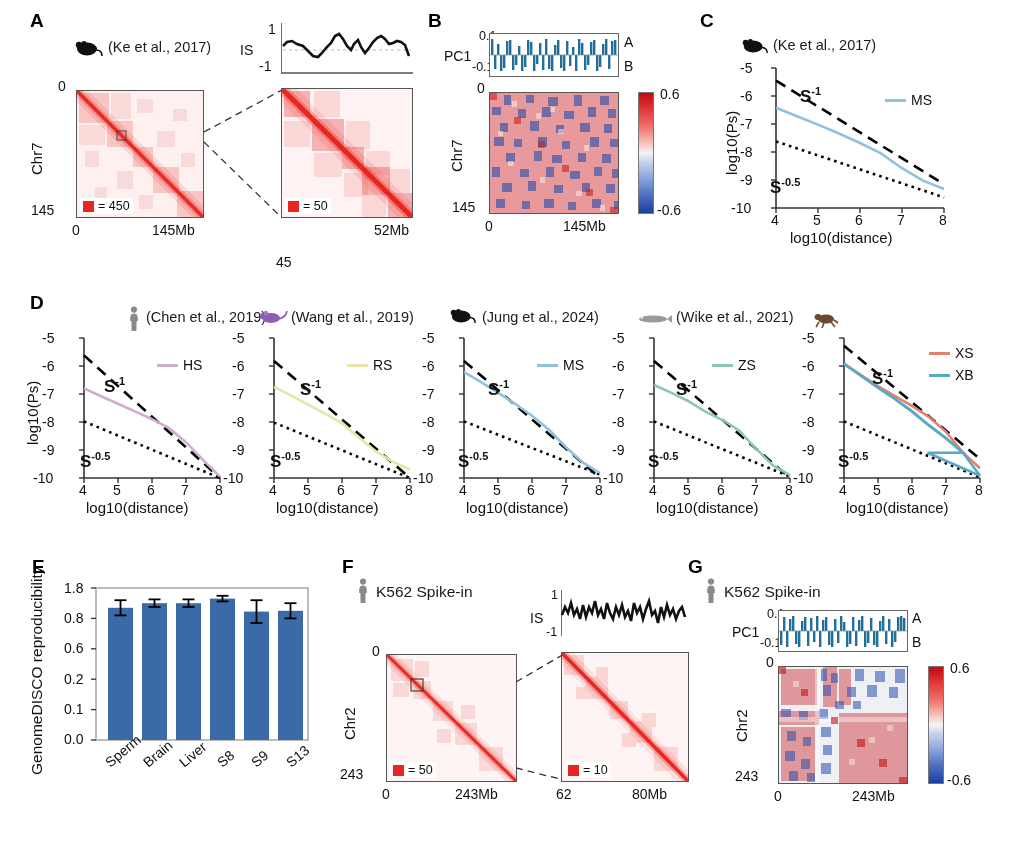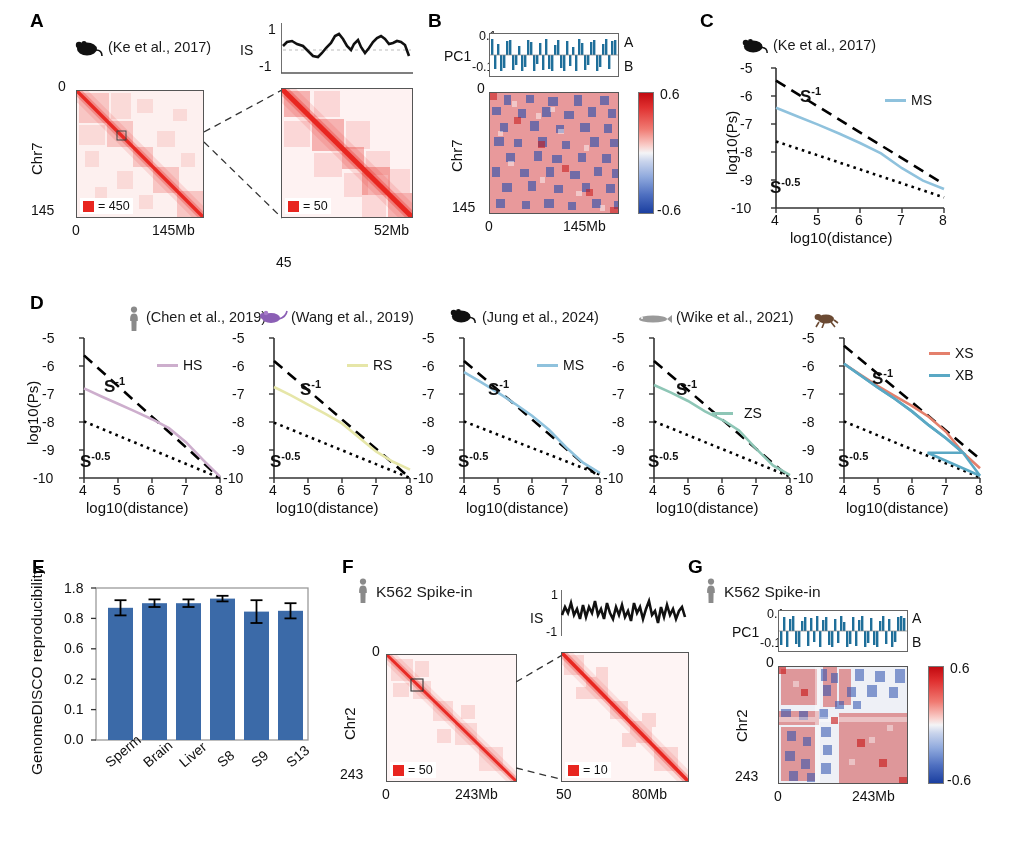--- a/index.html
+++ b/index.html
@@ -583,21 +583,21 @@
 <div class="abs tick" style="left:717px; top:482px;">6</div>
 <div class="abs tick" style="left:751px; top:482px;">7</div>
 <div class="abs tick" style="left:785px; top:482px;">8</div>
 <div class="abs axlab" style="left:656px; top:499px;">log10(distance)</div>
 <div class="abs" style="left:676px; top:378px; font-size:17px; font-weight:600;">
   <span>S</span><sup style="font-size:11px;">-1</sup>
 </div>
 <div class="abs" style="left:648px; top:450px; font-size:17px; font-weight:600;">
   <span>S</span><sup style="font-size:11px;">-0.5</sup>
 </div>
-<div class="abs" style="left:712px; top:357px; display:flex; align-items:center; gap:11px;margin-top:48px;">
+<div class="abs" style="left:712px; top:357px; display:flex; align-items:center; gap:5px;">
   <span style="width:21px;height:3px;background:#8ec6b6;display:inline-block;"></span>
   <span class="tick">ZS</span>
 </div>
 
 <div class="abs" style="left:813px; top:310px;">
   <svg width="26" height="18" viewBox="0 0 26 18">
     <ellipse cx="13" cy="9" rx="8" ry="4.6" fill="#6b4a33"></ellipse>
     <ellipse cx="5" cy="7" rx="3.4" ry="3" fill="#6b4a33"></ellipse>
     <path d="M6 12 L3 17 M11 13 L9 18 M18 12 L22 17 M21 10 L25 13" stroke="#6b4a33" stroke-width="1.6" fill="none"></path>
   </svg>
@@ -812,21 +812,21 @@
       </g>
     <g stroke="#e8251f" stroke-width="3.6" opacity="0.98">
         <line x1="0" y1="0" x2="128" y2="130"></line>
       </g>
   </svg>
 </div>
 <div class="scalebadge" style="left:565px; top:762px;">
   <span class="scaleswatch"></span>
   <span>= 10</span>
 </div>
-<div class="abs tick" style="left:556px; top:786px;">50</div>
+<div class="abs tick" style="left:556px; top:786px;">62</div>
 <div class="abs tick" style="left:632px; top:786px;">80Mb</div>
 
 <div class="panel-letter" style="left:688px; top:556px;">G</div>
 <div class="abs" style="left:705px; top:578px;">
   <svg width="12" height="26" viewBox="0 0 12 26">
     <circle cx="6" cy="3.6" r="3.1" fill="#8a8a8a"></circle>
     <path d="M6 7.6 C2.4 7.6 2 11 2.2 15 L3.4 15 L3.6 25 L8.4 25 L8.6 15 L9.8 15 C10 11 9.6 7.6 6 7.6 Z" fill="#8a8a8a"></path>
   </svg>
 </div>
 <div class="abs cap" style="left:724px; top:583px; font-size:15.5px;">K562 Spike-in</div>

